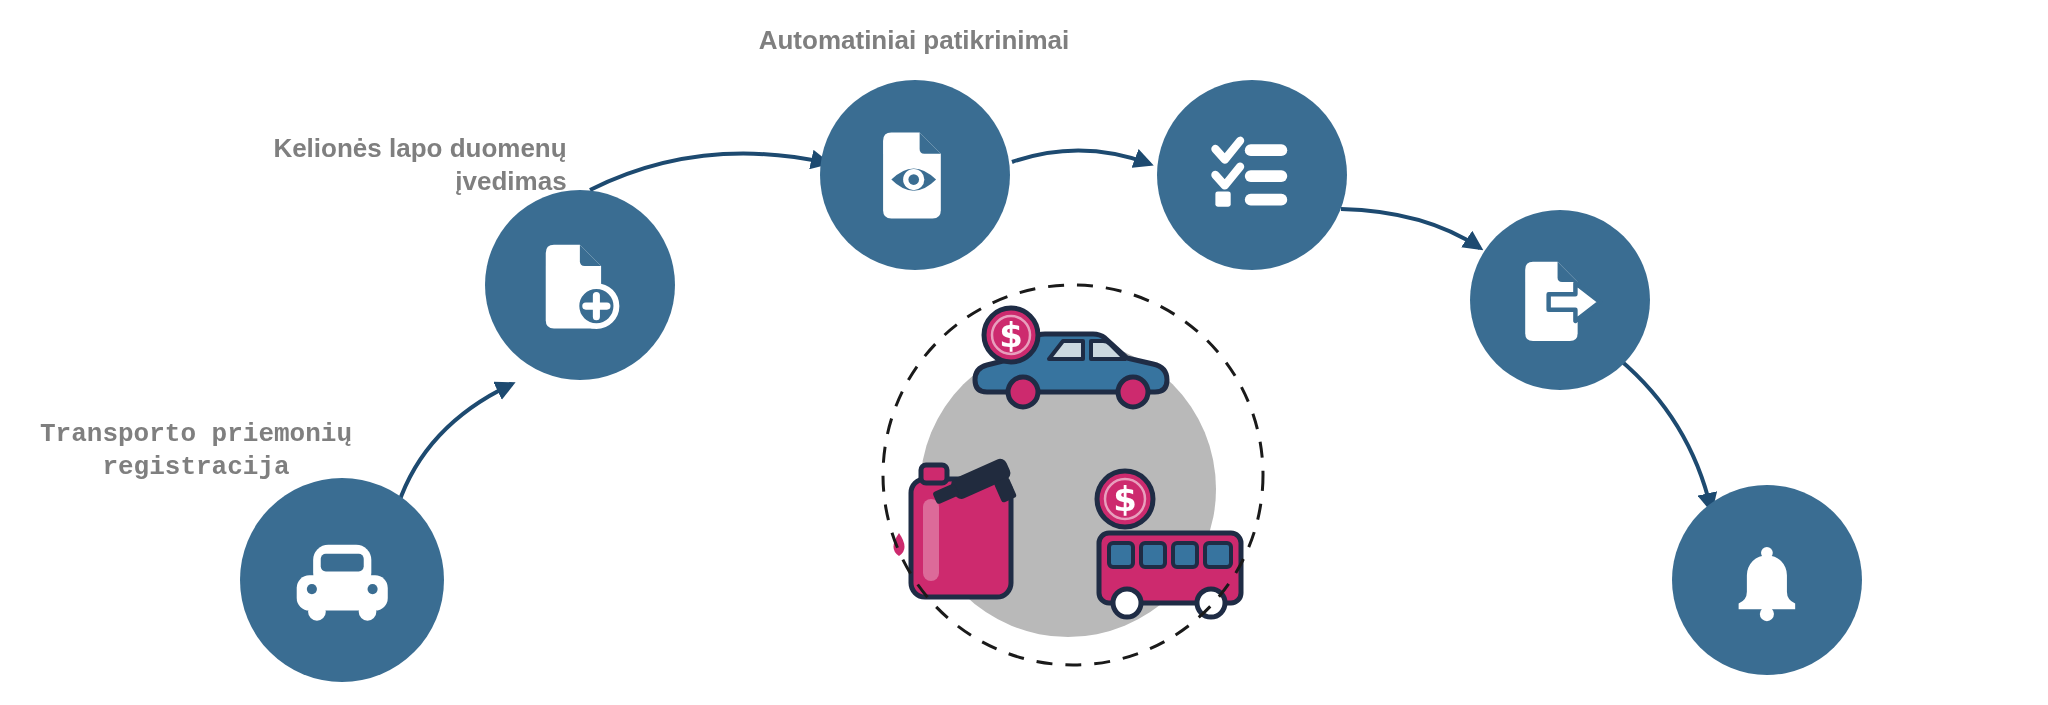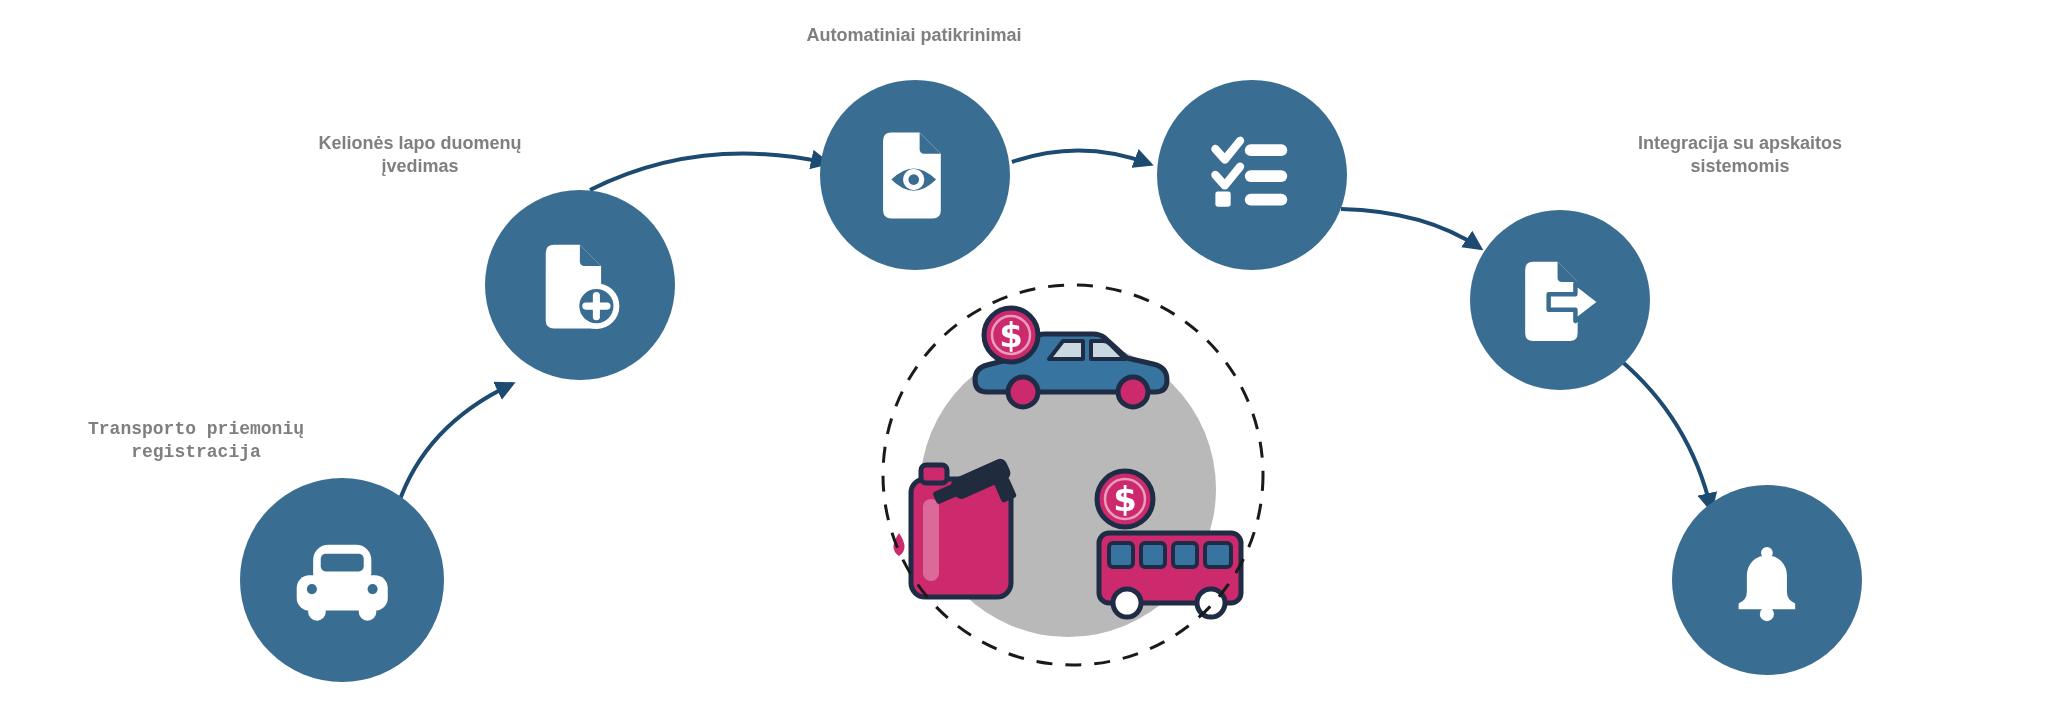--- a/index.html
+++ b/index.html
@@ -35,27 +35,27 @@
   .n2 { left: 485px;  top: 190px; width: 190px; height: 190px; }
   .n3 { left: 820px;  top: 80px;  width: 190px; height: 190px; }
   .n4 { left: 1157px; top: 80px;  width: 190px; height: 190px; }
   .n5 { left: 1470px; top: 210px; width: 180px; height: 180px; }
   .n6 { left: 1672px; top: 485px; width: 190px; height: 190px; }
   .label {
     position: absolute;
     transform: translateX(-50%);
     text-align: center;
     font-weight: bold;
-    font-size: 18px;
+    font-size: 26px;
     line-height: 1.26;
     color: #7f7f7f;
     white-space: pre-line;
   }
   .l1 { left: 196px;  top: 418px; font-family: Liberation Mono, monospace; }
-  .l2 { left: 420px;  top: 132px; }
+  .l2 { left: 420px;  top: 132px; text-align: right; }
   .l3 { left: 914px;  top: 24px;  }
   .l4 { left: 1254px; top: 27px;  }
   .l5 { left: 1740px; top: 132px; }
   .l6 { left: 1918px; top: 418px; }
   .center-illo {
     position: absolute;
     left: 863px; top: 267px;
     width: 420px; height: 420px;
   }
   .coin-text {
@@ -140,22 +140,20 @@
       <path d="M33,60 v-14 a17,17 0 0 1 34,0 v14 q0,7 7,10 v5 h-48 v-5 q7,-3 7,-10 z" fill="#ffffff"></path>
       <circle cx="50" cy="79" r="6" fill="#ffffff"></circle>
     </svg>
   </div>
 
   <div class="label l1">Transporto priemonių
 registracija</div>
   <div class="label l2">Kelionės lapo duomenų
 įvedimas</div>
   <div class="label l3">Automatiniai patikrinimai</div>
-  <div class="label l5">Integracija su apskaitos
-sistemomis</div>
 
   <svg class="center-illo" viewBox="0 0 420 420">
     <circle cx="205" cy="222" r="148" fill="#b9b9b9"></circle>
 
     <g>
       <path d="M124,125 q-12,0 -12,-12 q0,-12 12,-15 l20,-5 26,-22 q5,-4 12,-4 h48 q7,0 12,4 l22,20 26,6 q14,3 14,16 q0,12 -12,12 z" fill="#37749f" stroke="#1f2c45" stroke-width="5" stroke-linejoin="round"></path>
       <path d="M200,74 h20 v18 h-34 z" fill="#ccd8df" stroke="#1f2c45" stroke-width="4" stroke-linejoin="round"></path>
       <path d="M228,74 h12 q4,0 7,3 l15,15 h-34 z" fill="#ccd8df" stroke="#1f2c45" stroke-width="4" stroke-linejoin="round"></path>
       <circle cx="160" cy="125" r="15" fill="#cd2a6e" stroke="#1f2c45" stroke-width="5"></circle>
       <circle cx="270" cy="125" r="15" fill="#cd2a6e" stroke="#1f2c45" stroke-width="5"></circle>

